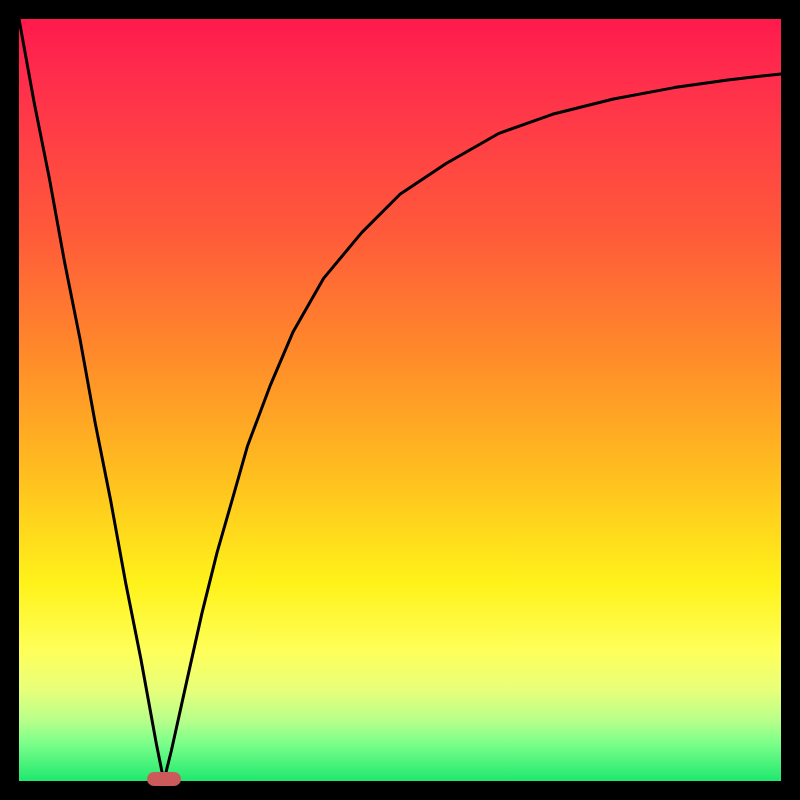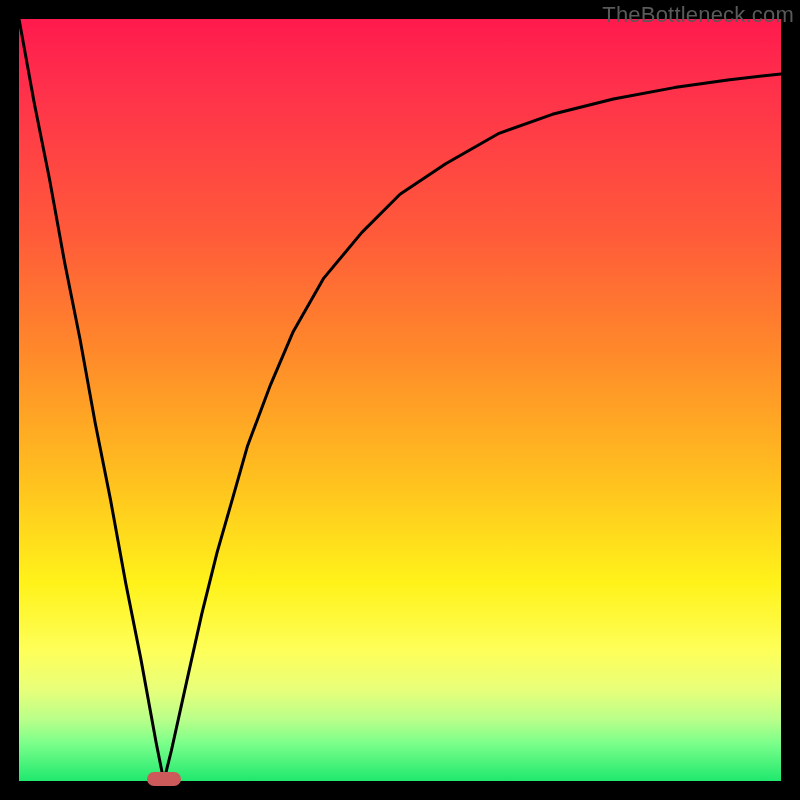--- a/index.html
+++ b/index.html
@@ -72,15 +72,14 @@
   <div class="plot-area">
 
     <svg class="curve" viewBox="0 0 762 762" preserveAspectRatio="none">
       <path id="curve-path" fill="none" stroke="#000" stroke-width="3" stroke-linejoin="round" stroke-linecap="round" d="M0.0 0.0 L15.2 83.8 L30.5 160.0 L45.7 243.8 L61.0 320.0 L76.2 403.9 L91.4 480.1 L106.7 563.9 L121.9 640.1 L137.2 723.9 L144.8 762.0 L152.4 731.5 L167.6 662.9 L182.9 594.4 L198.1 533.4 L213.4 480.1 L228.6 426.7 L251.5 365.8 L274.3 312.4 L304.8 259.1 L342.9 213.4 L381.0 175.3 L426.7 144.8 L480.1 114.3 L533.4 95.3 L594.4 80.0 L655.3 68.6 L708.7 61.0 L762.0 54.9"></path>
     </svg>
 
     <div id="marker" class="marker" style="left: 127.78px; top: 753px;"></div>
 
   </div>
 
-  <div class="watermark">TheBottleneck.com</div>
 
 </div>
 
 </body></html>

